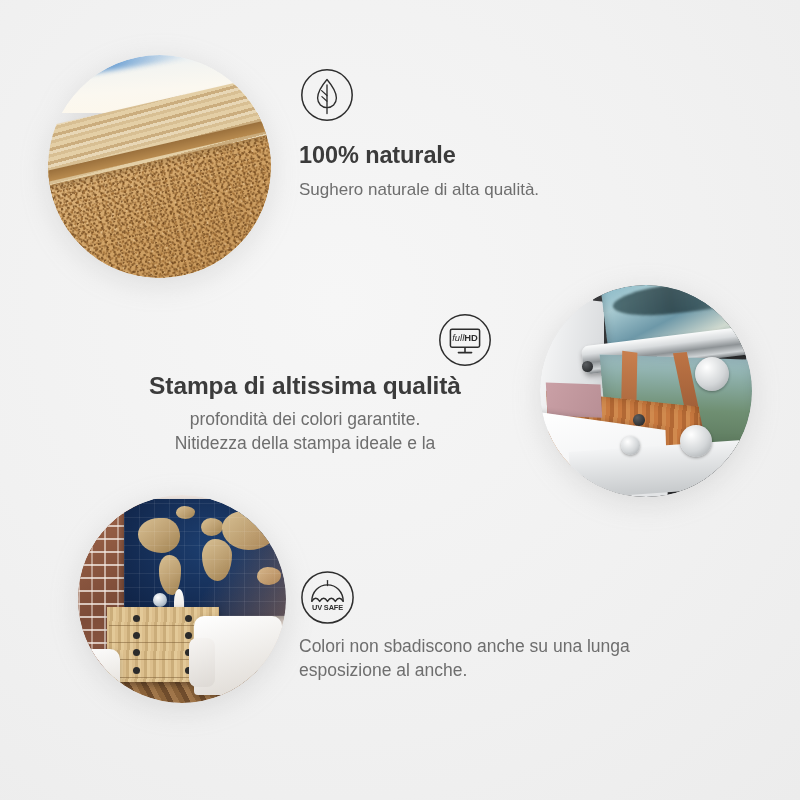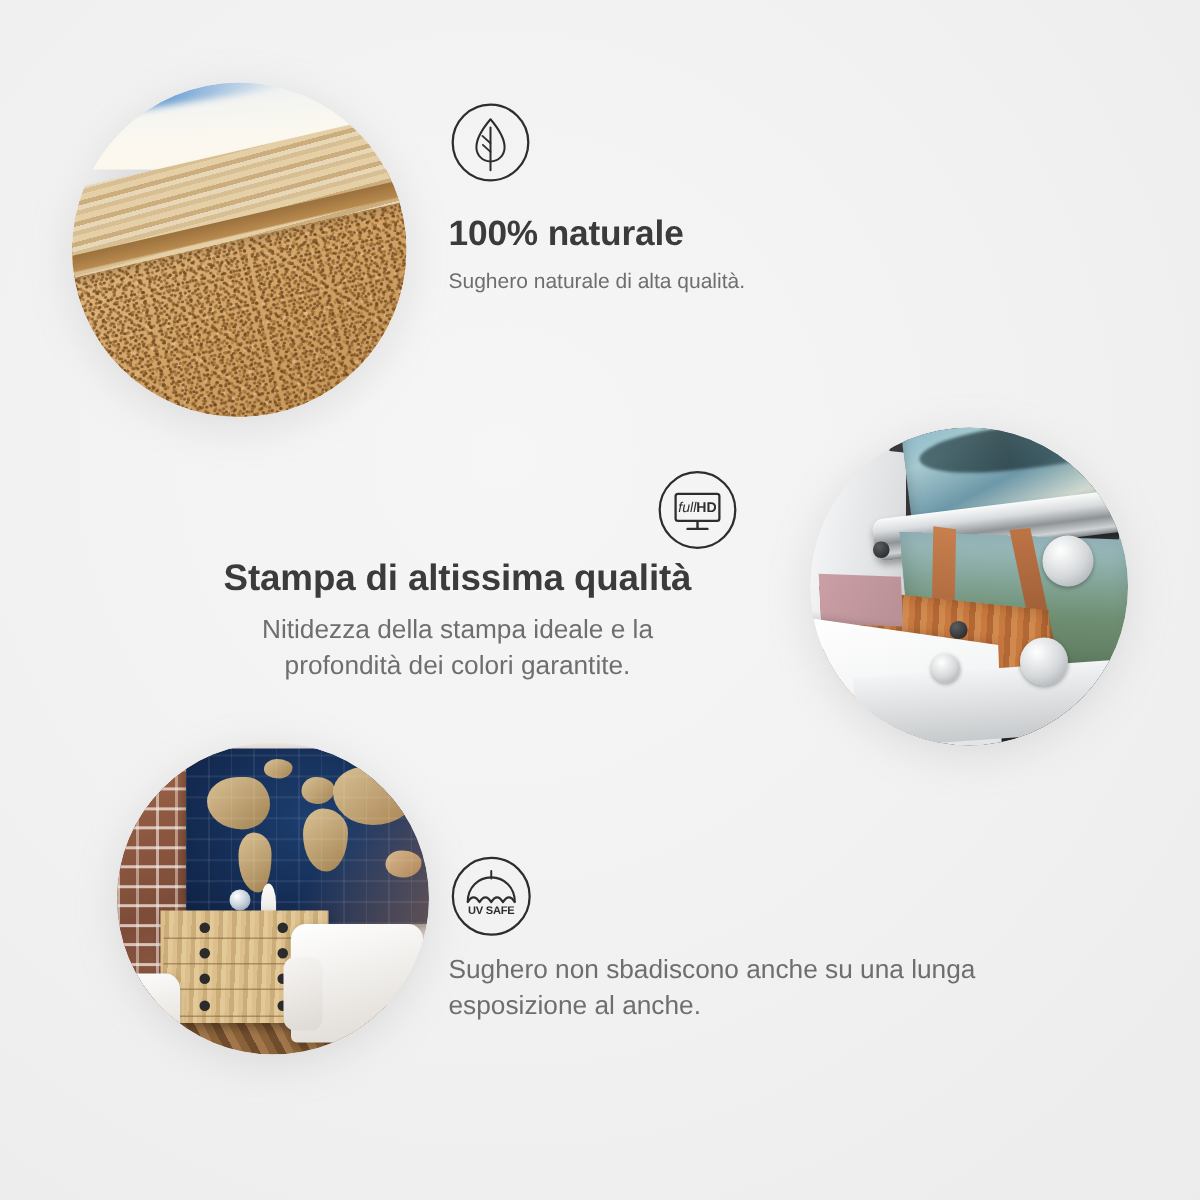--- a/index.html
+++ b/index.html
@@ -40,21 +40,21 @@
   }
 
   .body-text {
     color: #6e6e6e;
     line-height: 1.36;
   }
 
   
   #feature-1 .text-block { left: 299px; top: 142px; text-align: left; }
   #feature-1 .heading    { font-size: 23.5px; }
-  #feature-1 .body-text  { font-size: 14px; margin-top: 9px; white-space: nowrap; }
+  #feature-1 .body-text  { font-size: 17px; margin-top: 9px; white-space: nowrap; }
 
   
   #feature-2 .text-block { left: 120px; top: 372px; width: 370px; text-align: center; }
   #feature-2 .heading    { font-size: 24.5px; }
   #feature-2 .body-text  { font-size: 17.5px; margin-top: 8px; }
 
   
   #feature-3 .text-block { left: 299px; top: 627px; width: 380px; text-align: left; }
   #feature-3 .heading    { font-size: 23.5px; }
   #feature-3 .body-text  { font-size: 17.5px; margin-top: 8px; }
@@ -365,22 +365,22 @@
         <rect x="12.4" y="16.2" width="29.2" height="18" rx="1.6" fill="none" stroke="#2d2d2d" stroke-width="1.5"></rect>
         <line x1="27" y1="34.2" x2="27" y2="39.4" stroke="#2d2d2d" stroke-width="1.6"></line>
         <line x1="20.4" y1="39.6" x2="33.6" y2="39.6" stroke="#2d2d2d" stroke-width="1.6" stroke-linecap="round"></line>
         <text x="27" y="28.4" text-anchor="middle" font-family="'Liberation Sans', sans-serif" font-size="9.4" font-style="italic" fill="#2d2d2d">full<tspan font-style="normal" font-weight="bold">HD</tspan></text>
       </svg>
     </div>
 
     <div class="text-block">
       <div class="heading">Stampa di altissima qualità</div>
       <div class="body-text">
+        <div>profondità dei colori garantite.</div>
         <div>Nitidezza della stampa ideale e la</div>
-        <div>profondità dei colori garantite.</div>
       </div>
     </div>
   </div>
 
   <div class="feature" id="feature-3">
 
     <div class="photo" id="photo-room">
       <div class="photo-inner">
         <div class="rm-wall"></div>
         <div class="rm-brick"></div>
@@ -424,19 +424,19 @@
         <circle cx="27.5" cy="27.5" r="25.6" fill="none" stroke="#2d2d2d" stroke-width="1.5"></circle>
         <line x1="27.5" y1="10.6" x2="27.5" y2="15.6" stroke="#2d2d2d" stroke-width="1.3" stroke-linecap="round"></line>
         <path d="M11.8 31.4 C11.8 21.6 18.8 14.9 27.5 14.9 C36.2 14.9 43.2 21.6 43.2 31.4" fill="none" stroke="#2d2d2d" stroke-width="1.4" stroke-linecap="round"></path>
         <path d="M11.8 31.4 C14.4 27.2 17.0 27.2 19.7 31.4 C22.3 27.2 24.9 27.2 27.5 31.4 C30.1 27.2 32.7 27.2 35.3 31.4 C38.0 27.2 40.6 27.2 43.2 31.4" fill="none" stroke="#2d2d2d" stroke-width="1.4" stroke-linejoin="round"></path>
         <text x="27.5" y="39.6" text-anchor="middle" font-family="'Liberation Sans', sans-serif" font-size="7.4" font-weight="bold" letter-spacing="-0.15" fill="#2d2d2d">UV SAFE</text>
       </svg>
     </div>
 
     <div class="text-block">
       <div class="body-text">
-        <div>Sughero non sbadiscono anche su una lunga</div>
+        <div>Colori non sbadiscono anche su una lunga</div>
         <div>esposizione al anche.</div>
       </div>
     </div>
   </div>
 
 </div>
 
 </body></html>

